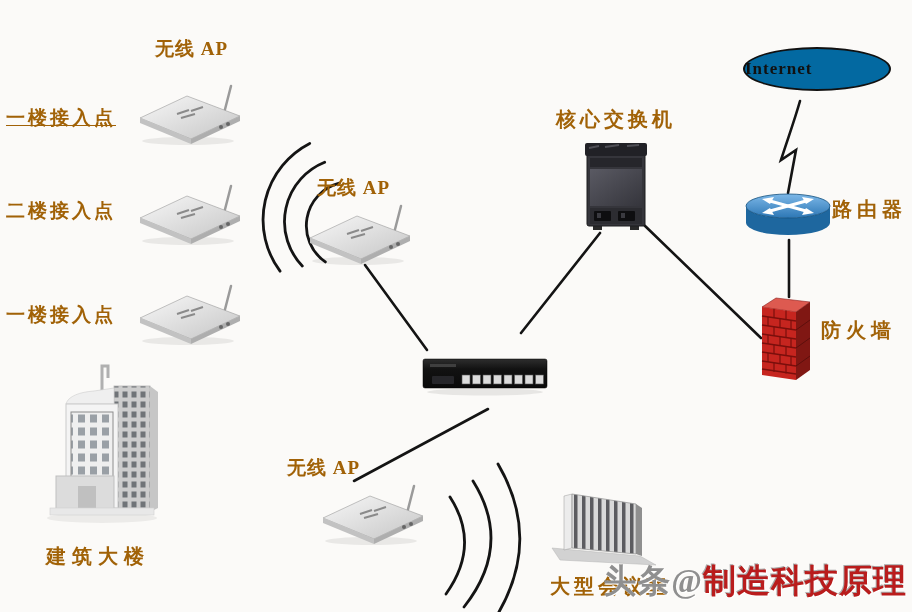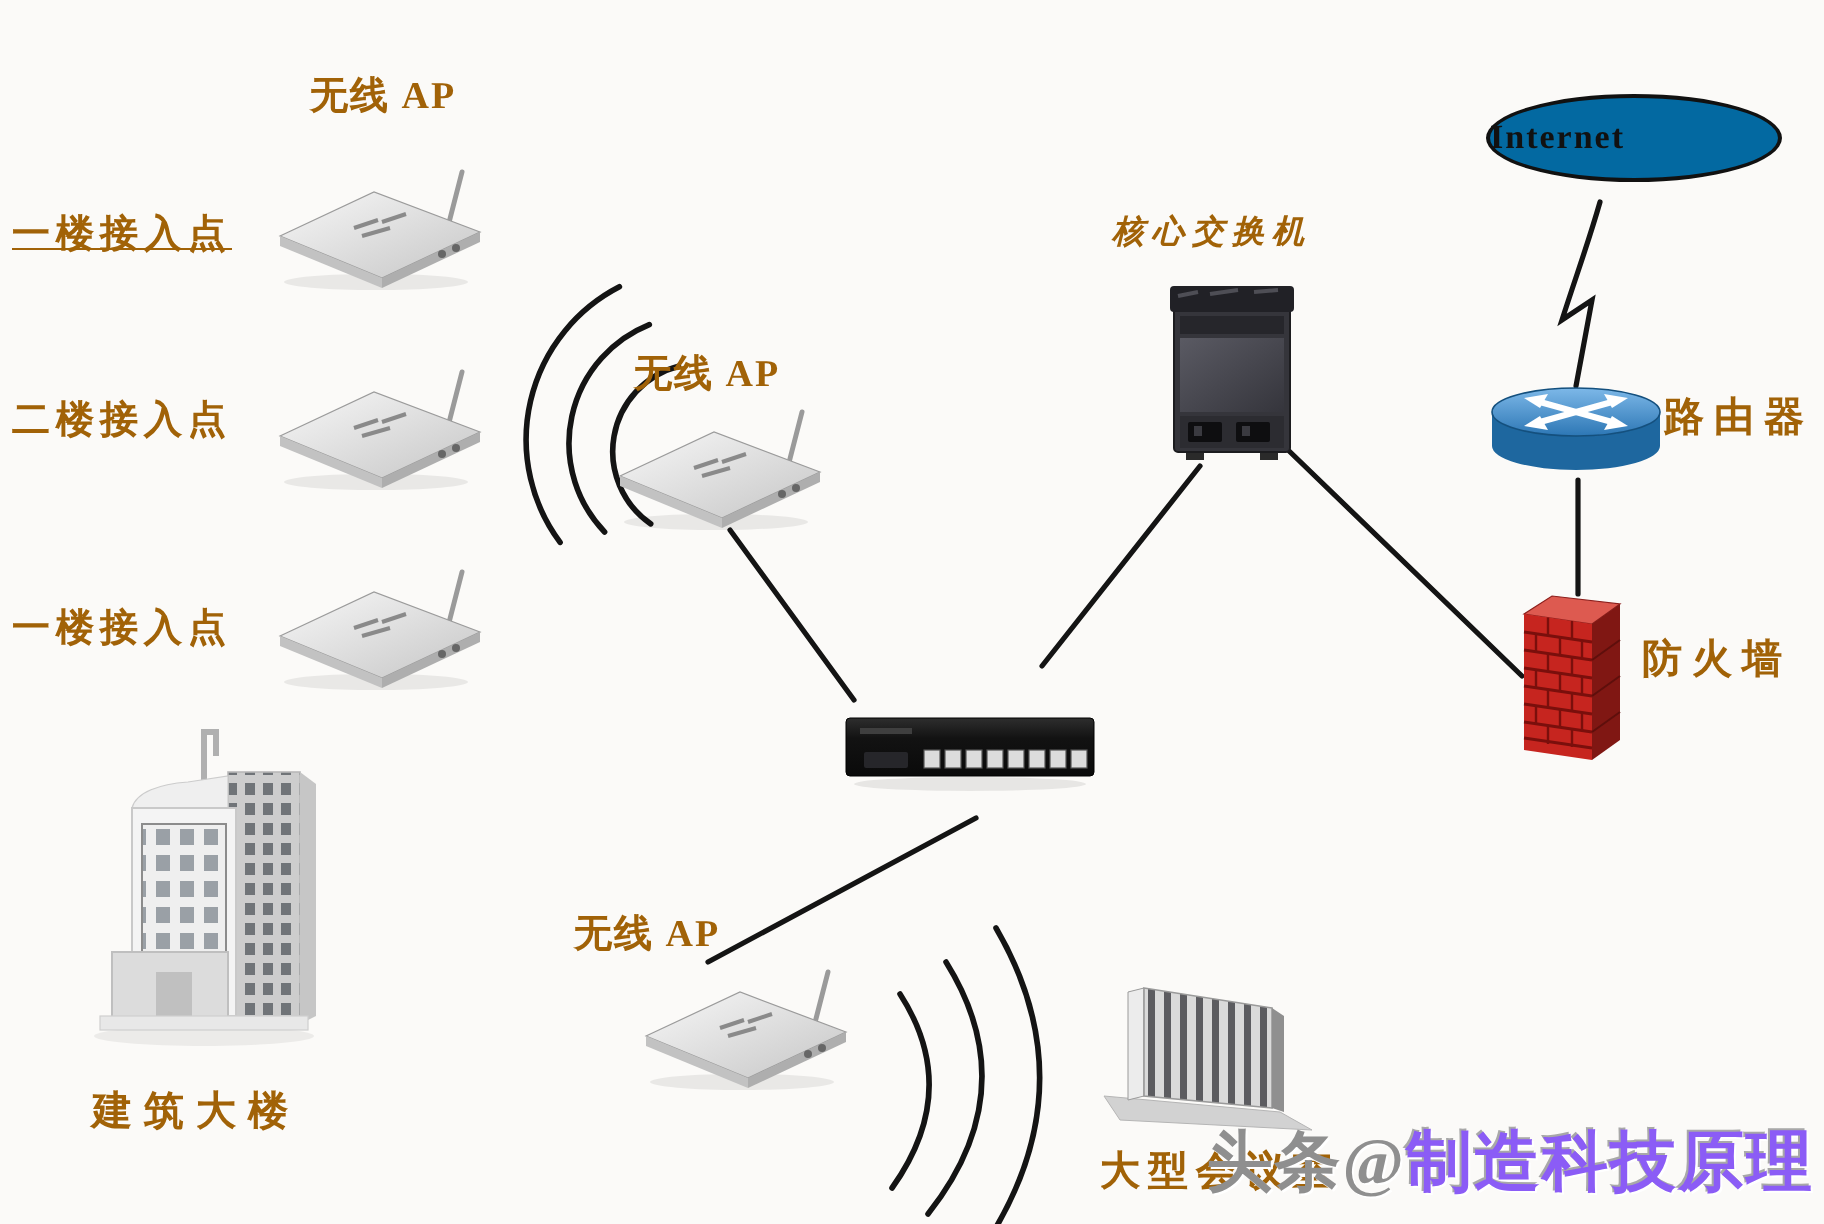--- a/index.html
+++ b/index.html
@@ -18,21 +18,21 @@
     font-size:19px;
     letter-spacing:3px;
     white-space:nowrap;
     line-height:1.1;
   }
   .lbl-ap-top{left:155px;top:39px;letter-spacing:1px;}
   .lbl-floor1{left:6px;top:108px;text-decoration:underline;}
   .lbl-floor2{left:6px;top:201px;}
   .lbl-floor3{left:6px;top:305px;}
   .lbl-ap-mid{left:317px;top:178px;letter-spacing:1px;}
-  .lbl-core{left:556px;top:108px;font-size:16px;letter-spacing:4px;font-style:italic;}
+  .lbl-core{left:556px;top:108px;font-size:20px;letter-spacing:4px;}
   .lbl-router{left:832px;top:198px;font-size:20px;letter-spacing:5px;}
   .lbl-firewall{left:821px;top:319px;font-size:20px;letter-spacing:5px;}
   .lbl-ap-bottom{left:287px;top:458px;letter-spacing:1px;}
   .lbl-building{left:46px;top:545px;font-size:20px;letter-spacing:6px;}
   .lbl-conference{left:550px;top:575px;font-size:20px;letter-spacing:4px;}
 
   .internet-node{
     position:absolute;left:743px;top:47px;width:148px;height:44px;
     border:2.5px solid #111;border-radius:50%;
     background:#0369a1;
@@ -55,21 +55,21 @@
   .dev-firewall{left:756px;top:291px;width:62px;height:92px;}
   .dev-building{left:40px;top:360px;width:125px;height:168px;}
   .dev-conference{left:550px;top:488px;width:114px;height:82px;}
 
   .watermark{
     position:absolute;right:5px;bottom:8px;
     font-weight:bold;font-size:33px;letter-spacing:1px;
     white-space:nowrap;
   }
   .wm-dark{color:#8f8f8f;text-shadow:1px 1px 0 #ffffff;}
-  .wm-light{color:#8b5cf6;text-shadow:-1px -1px 0 #a8a8a8,1px 1px 0 #ffffff;}
+  .wm-light{color:#b91c1c;text-shadow:-1px -1px 0 #a8a8a8,1px 1px 0 #ffffff;}
 </style>
 </head>
 <body>
 
 <svg width="0" height="0" style="position:absolute" aria-hidden="true">
   <defs>
     <linearGradient id="apTop" x1="0" y1="0" x2="1" y2="1">
       <stop offset="0" stop-color="#f7f7f7"></stop>
         <stop offset="1" stop-color="#c6c6c6"></stop>
     </linearGradient>

